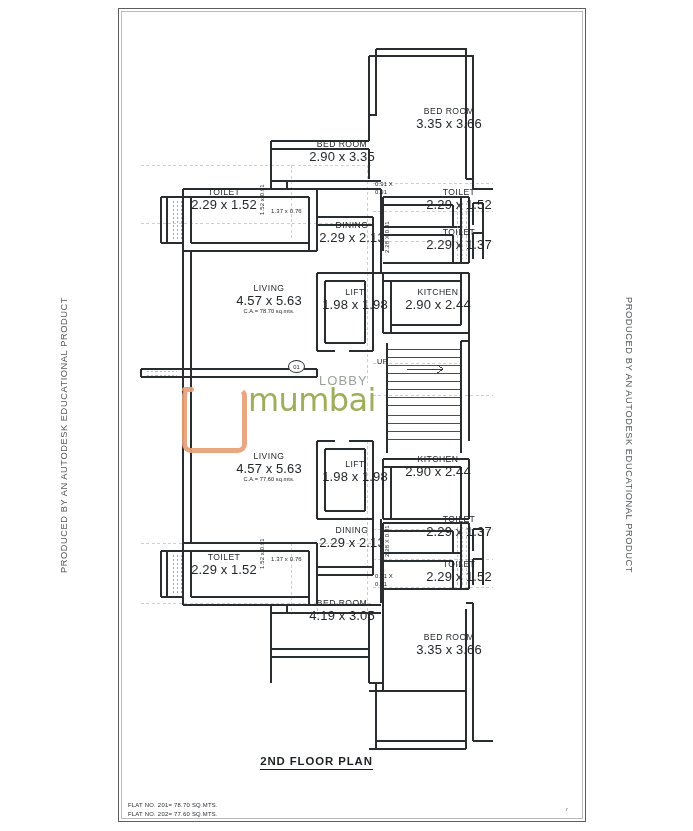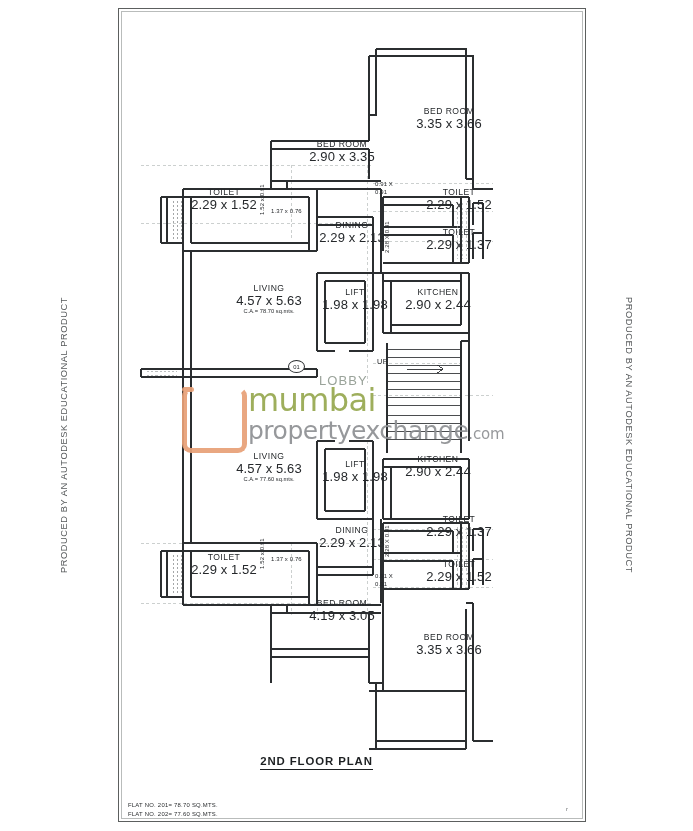--- a/index.html
+++ b/index.html
@@ -478,23 +478,20 @@
   <div class="tiny" style="left:375px;top:573px;width:30px;white-space:normal;line-height:1.3;">0.91 X 0.91</div>
 
   <div class="marker" style="left:288px;top:360px;">01</div>
   <div class="upl" style="left:377px;top:357px;">UP</div>
   <div class="lobby" style="left:319px;top:373px;">LOBBY</div>
 
   <div id="watermark">
     <div id="wm-logo"></div>
     <div id="wm-text">
       <div id="wm-line1">mumbai</div>
-      <div id="wm-line2">
-        <span>propertyexchange</span><span class="dom">.com</span>
-      </div>
     </div>
   </div>
 
   <div id="plan-title">
     <span>2ND FLOOR PLAN</span>
   </div>
 
   <div id="legend">
     <div>FLAT NO. 201= 78.70 SQ.MTS.</div>
     <div>FLAT NO. 202= 77.60 SQ.MTS.</div>

